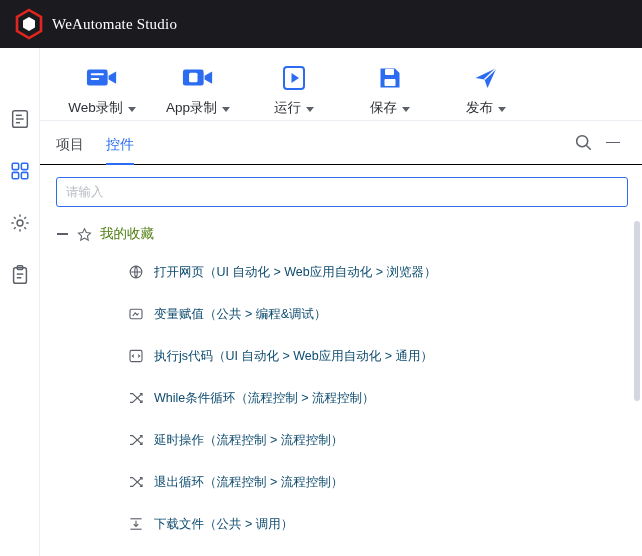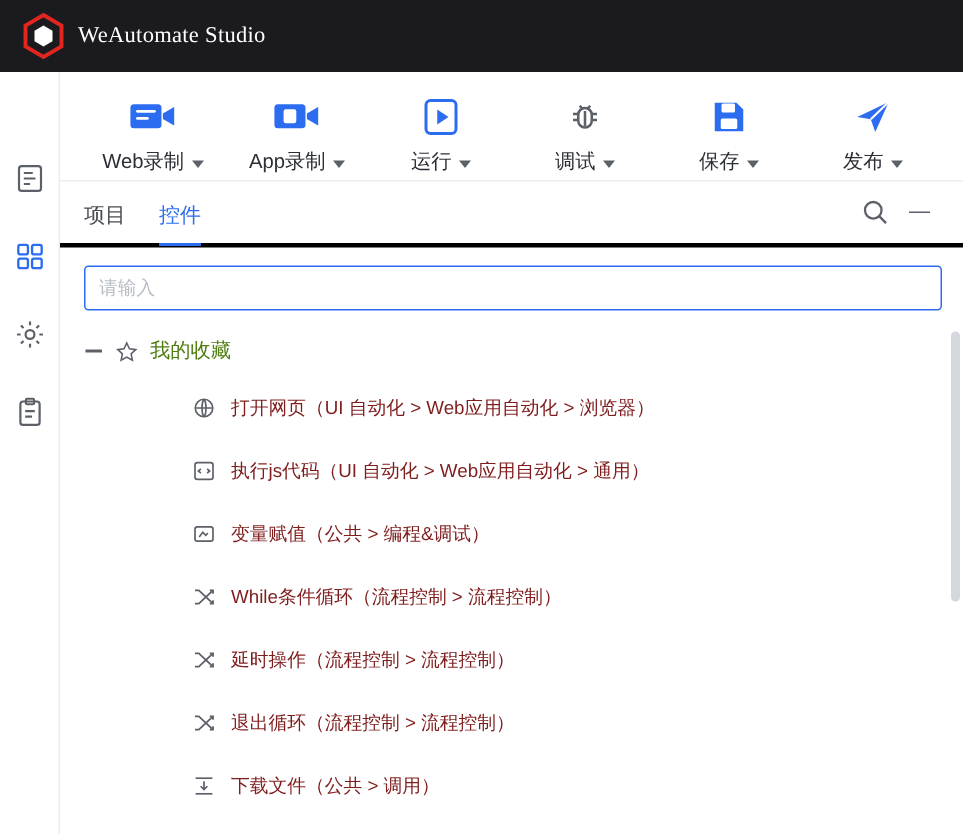--- a/index.html
+++ b/index.html
@@ -123,21 +123,21 @@
     display: inline-block;
     margin-top: 2px;
   }
 
   
   .tabs-row {
     height: 44px;
     flex: 0 0 44px;
     display: flex;
     align-items: center;
-    border-bottom: 3px solid #000000;
+    border-bottom: 1px solid #000000;
     padding: 0 14px 0 16px;
     position: relative;
   }
   .tab {
     font-size: 14px;
     color: #4a4d53;
     height: 44px;
     line-height: 46px;
     margin-right: 22px;
     cursor: pointer;
@@ -220,21 +220,21 @@
     cursor: pointer;
   }
   .item-icon {
     width: 16px; height: 16px;
     flex: 0 0 16px;
     display: flex; align-items: center; justify-content: center;
     color: #5c6068;
   }
   .item-label {
     font-size: 12.5px;
-    color: #7f1d1d;
+    color: #0c4a6e;
     white-space: nowrap;
     overflow: hidden;
     text-overflow: ellipsis;
   }
 
   
   .scroll-track {
     position: absolute;
     right: 2px; top: 4px; bottom: 0;
     width: 6px;
@@ -338,34 +338,20 @@
               <rect x="3" y="2" width="20" height="22" rx="3" fill="none" stroke="#2b6cf0" stroke-width="2"></rect>
               <polygon points="10.5,8 18,13 10.5,18" fill="#2b6cf0"></polygon>
             </svg>
           </div>
           <div class="tb-labelrow">
             <span>运行</span>
             <span class="caret"></span>
           </div>
         </div>
 
-        <div class="tb-item">
-          <div class="tb-icon">
-            <svg width="26" height="26" viewBox="0 0 26 26" fill="none" stroke="#5c6068" stroke-width="1.7">
-              <rect x="8.5" y="7" width="9" height="13" rx="4.5"></rect>
-              <path d="M9.5 5.5l1.8 2M16.5 5.5l-1.8 2"></path>
-              <path d="M8.5 11H5M8.5 15H5M17.5 11H21M17.5 15H21"></path>
-              <line x1="13" y1="9" x2="13" y2="19"></line>
-            </svg>
-          </div>
-          <div class="tb-labelrow">
-            <span>调试</span>
-            <span class="caret"></span>
-          </div>
-        </div>
 
         <div class="tb-item">
           <div class="tb-icon">
             <svg width="26" height="26" viewBox="0 0 26 26">
               <path d="M3.5 3.5h14.5L22.5 8v14.5H3.5z" fill="#2b6cf0"></path>
               <rect x="8" y="4" width="9" height="6" rx="1" fill="#ffffff"></rect>
               <rect x="7.5" y="14" width="11" height="7" rx="1" fill="#ffffff"></rect>
             </svg>
           </div>
           <div class="tb-labelrow">
@@ -428,35 +414,35 @@
               <circle cx="10" cy="10" r="7.3"></circle>
               <path d="M3 10h14M10 2.8c2.2 2.3 2.2 11.9 0 14.4M10 2.8c-2.2 2.3-2.2 11.9 0 14.4"></path>
             </svg>
           </span>
           <span class="item-label">打开网页（UI 自动化 &gt; Web应用自动化 &gt; 浏览器）</span>
         </div>
 
         <div class="item-row">
           <span class="item-icon">
             <svg width="16" height="16" viewBox="0 0 20 20" fill="none" stroke="#5c6068" stroke-width="1.4">
+              <rect x="2.5" y="4" width="15" height="12" rx="2"></rect>
+              <path d="M6 12.5l3-4 2.4 2.6 1.8-1.8"></path>
+            </svg>
+          </span>
+          <span class="item-label">变量赋值（公共 &gt; 编程&amp;调试）</span>
+        </div>
+
+        <div class="item-row">
+          <span class="item-icon">
+            <svg width="16" height="16" viewBox="0 0 20 20" fill="none" stroke="#5c6068" stroke-width="1.4">
               <rect x="2.5" y="3" width="15" height="14" rx="2"></rect>
               <path d="M7.4 8.2L5.3 10l2.1 1.8M12.6 8.2L14.7 10l-2.1 1.8"></path>
             </svg>
           </span>
           <span class="item-label">执行js代码（UI 自动化 &gt; Web应用自动化 &gt; 通用）</span>
-        </div>
-
-        <div class="item-row">
-          <span class="item-icon">
-            <svg width="16" height="16" viewBox="0 0 20 20" fill="none" stroke="#5c6068" stroke-width="1.4">
-              <rect x="2.5" y="4" width="15" height="12" rx="2"></rect>
-              <path d="M6 12.5l3-4 2.4 2.6 1.8-1.8"></path>
-            </svg>
-          </span>
-          <span class="item-label">变量赋值（公共 &gt; 编程&amp;调试）</span>
         </div>
 
         <div class="item-row">
           <span class="item-icon">
             <svg width="16" height="16" viewBox="0 0 20 20" fill="none" stroke="#5c6068" stroke-width="1.5">
               <path d="M2.5 4.5h3.2L17.5 15.5"></path>
               <path d="M2.5 15.5h3.2L17.5 4.5"></path>
               <polyline points="14.8,4.5 17.5,4.5 17.5,7.2"></polyline>
               <polyline points="14.8,15.5 17.5,15.5 17.5,12.8"></polyline>
             </svg>

